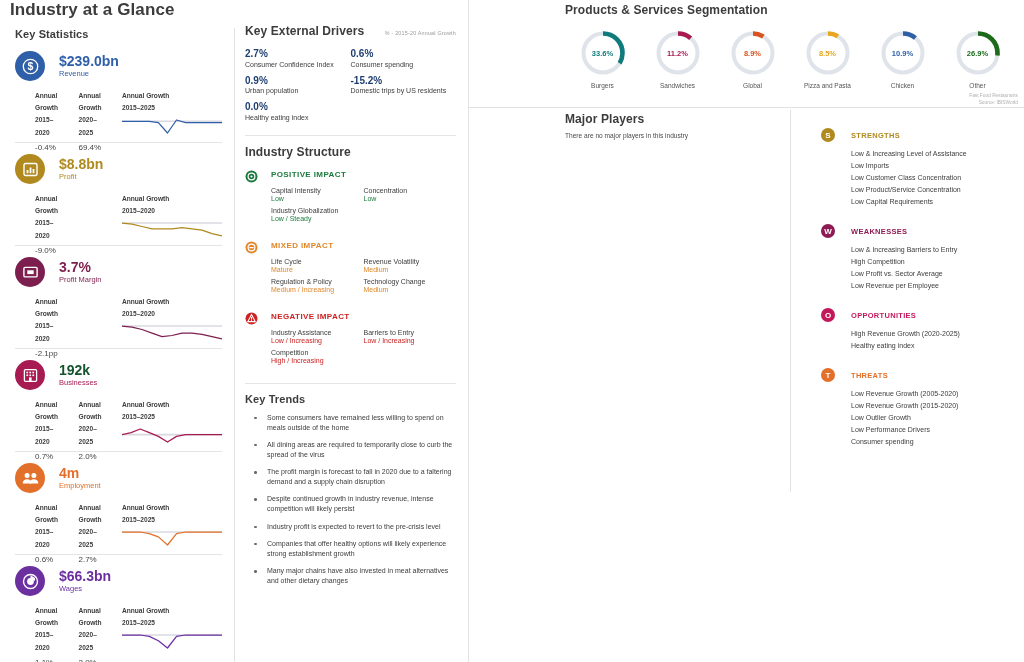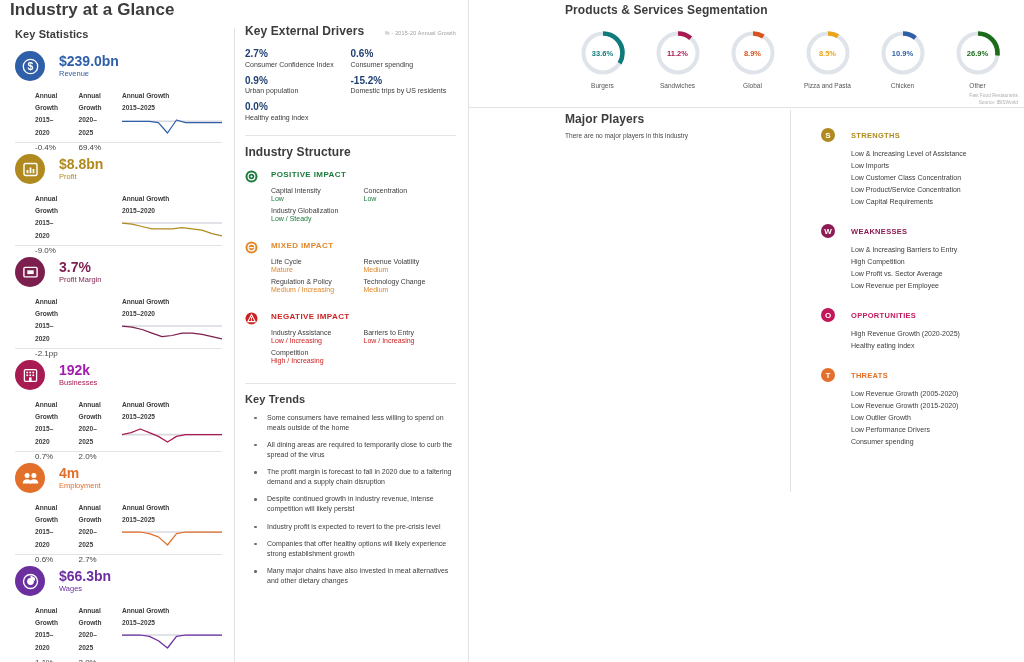--- a/index.html
+++ b/index.html
@@ -235,21 +235,21 @@
                 <rect x="3.4" y="3.7" width="1.7" height="1.6" fill="#fff"></rect>
                 <rect x="6.4" y="3.7" width="1.7" height="1.6" fill="#fff"></rect>
                 <rect x="9.4" y="3.7" width="1.7" height="1.6" fill="#fff"></rect>
                 <rect x="3.4" y="6.5" width="1.7" height="1.6" fill="#fff"></rect>
                 <rect x="6.4" y="6.5" width="1.7" height="1.6" fill="#fff"></rect>
                 <rect x="9.4" y="6.5" width="1.7" height="1.6" fill="#fff"></rect>
                 <rect x="6" y="9.4" width="2.6" height="4" fill="#fff"></rect>
               </svg>
             </div>
             <div class="stat-vals">
-              <div class="stat-value" style="color:#a21caf">192k</div>
+              <div class="stat-value" style="color:#14532d">192k</div>
               <div class="stat-label" style="color:#a71b52">Businesses</div>
             </div>
           </div>
           <div class="stat-grid">
             <div class="gcol">
               <div class="hdr">Annual</div>
               <div class="hdr">Growth</div>
               <div class="hdr">2015–2020</div>
               <div class="num">0.7%</div>
             </div>

